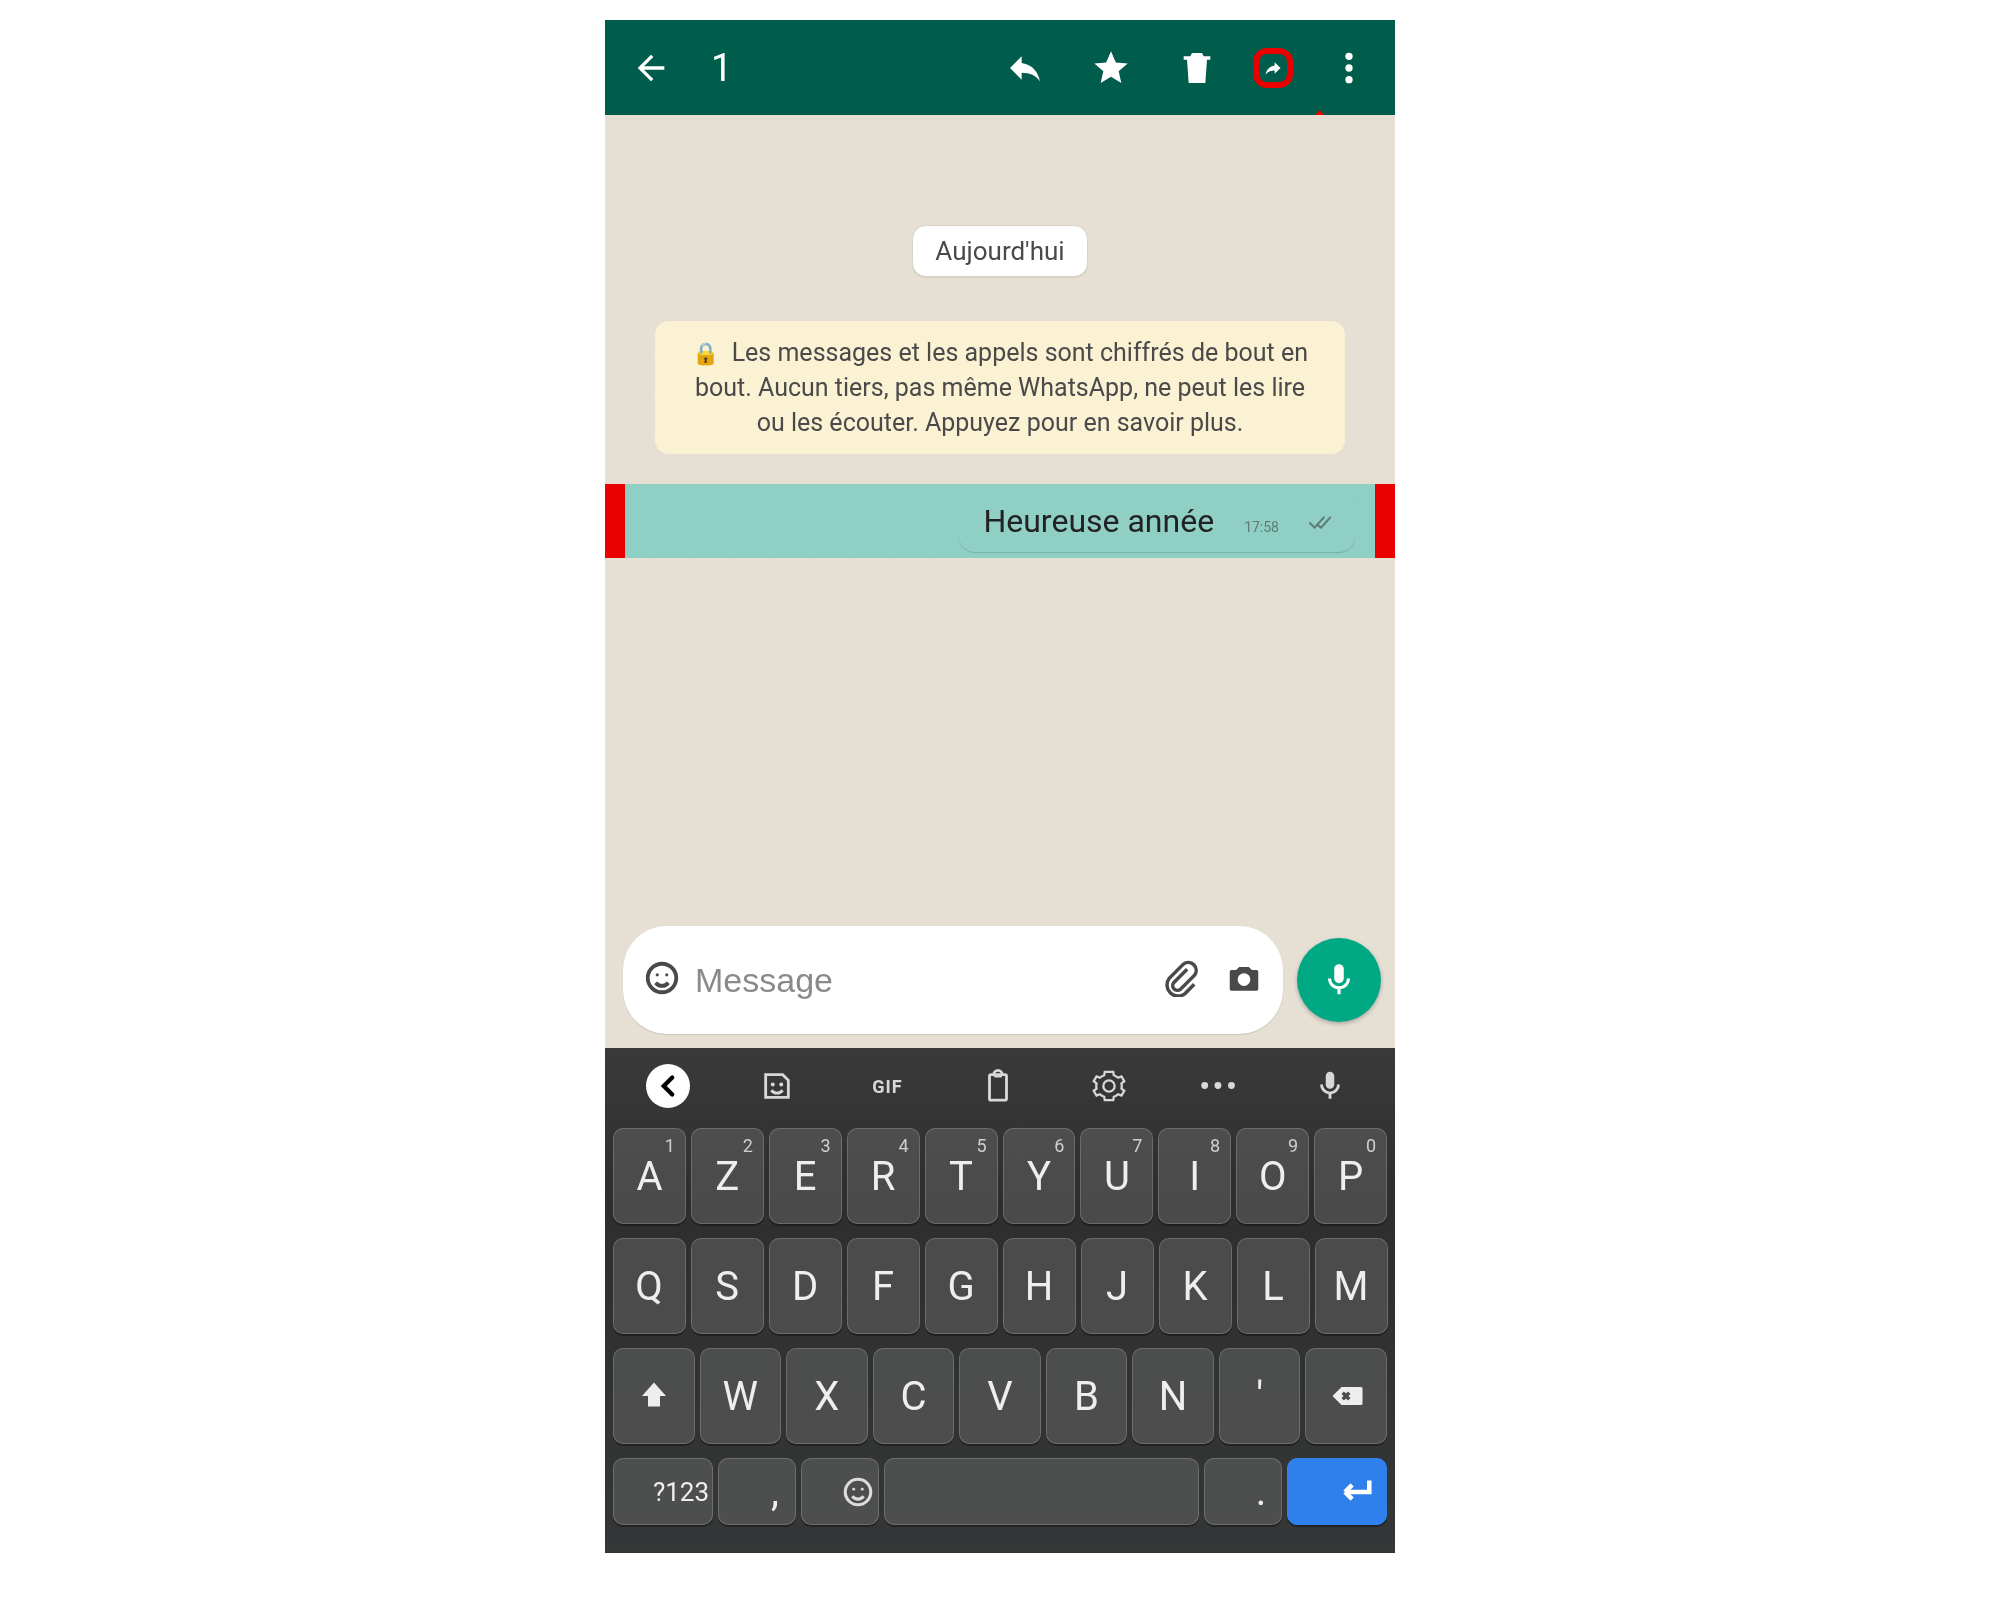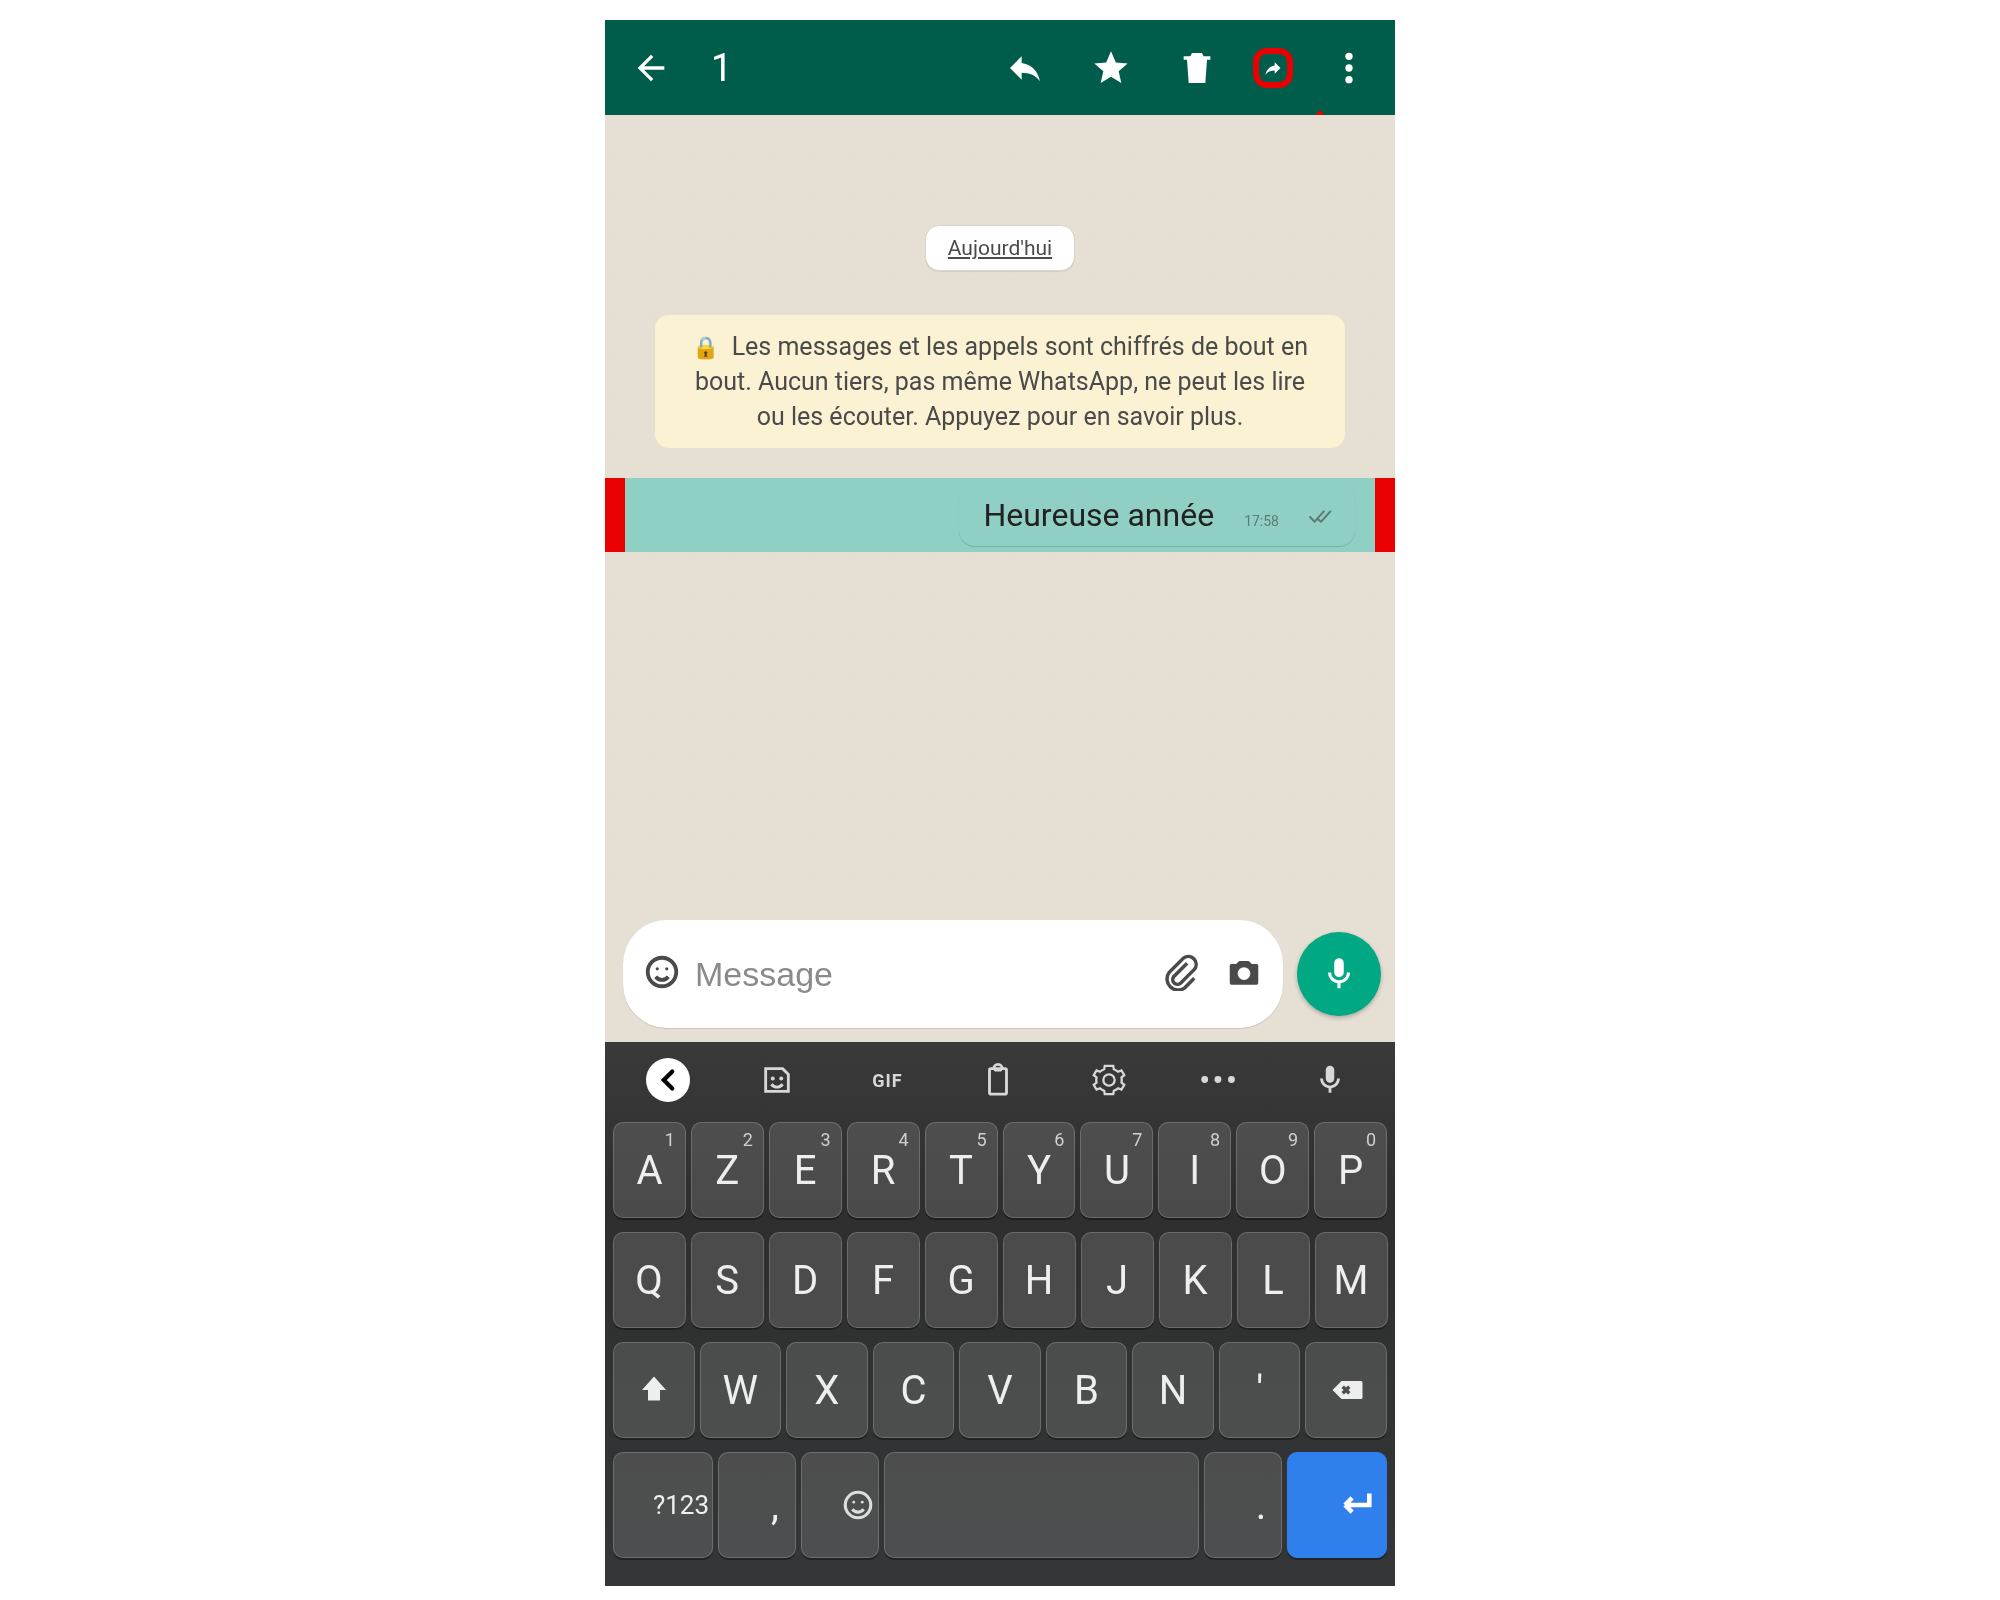--- a/index.html
+++ b/index.html
@@ -59,24 +59,23 @@
     display:flex; flex-direction:column;
     padding-top: 110px;
     position: relative;
   }
   .date-pill {
     align-self: center;
     background: #fff;
     border: 1px solid #d9d3c9;
     border-radius: 14px;
     padding: 10px 22px;
-    font-size: 21px;
+    font-size: 26px;
     color: #4a4a4a;
     box-shadow: 0 1px 1px rgba(0,0,0,0.08);
-    text-decoration: underline;
   }
   .e2e-notice {
     margin: 44px 50px 0 50px;
     background: #fbf2d4;
     border-radius: 14px;
     padding: 14px 24px;
     font-size: 25px;
     line-height: 1.4;
     color: #4a4a4a;
     text-align: center;
@@ -170,21 +169,21 @@
   }
   .key .sup { position:absolute; top:6px; right:10px; font-size:18px; color:#cfcfcf; }
   .key.small { font-size: 28px; }
   .key.space { flex: 4.2; }
   .key.enter { background:#2f80ed; color:#fff; border-color:#2f80ed; }
   .key.shift svg, .key.bksp svg { width:36px; height:36px; fill:#eee;}
   .key.func { max-width: 86px; }
   .krow.r2 { padding: 0 30px; }
   .krow.r2 .key { min-width:73px; }
   .krow.r3 .key:first-child, .krow.r3 .key:last-child { max-width:95px; }
-  .krow.r4 .key { height:106px;padding-left:36px; }
+  .krow.r4 .key { height:67px;padding-left:36px; }
   .krow.r4 .key.sym { max-width:100px; font-size:26px;}
   .krow.r4 .key.comma, .krow.r4 .key.dot { max-width:78px; }
   .krow.r4 .key.emoji { max-width:78px; }
   .krow.r4 .key.enter { max-width:100px; }
   .key.emoji svg { width:34px; height:34px; stroke:#ddd; fill:none; stroke-width:2.2;}
   .key.enter svg { width:40px; height:32px; fill:none; stroke:#fff; stroke-width:3.2;}
 </style>
 </head>
 <body>
 

